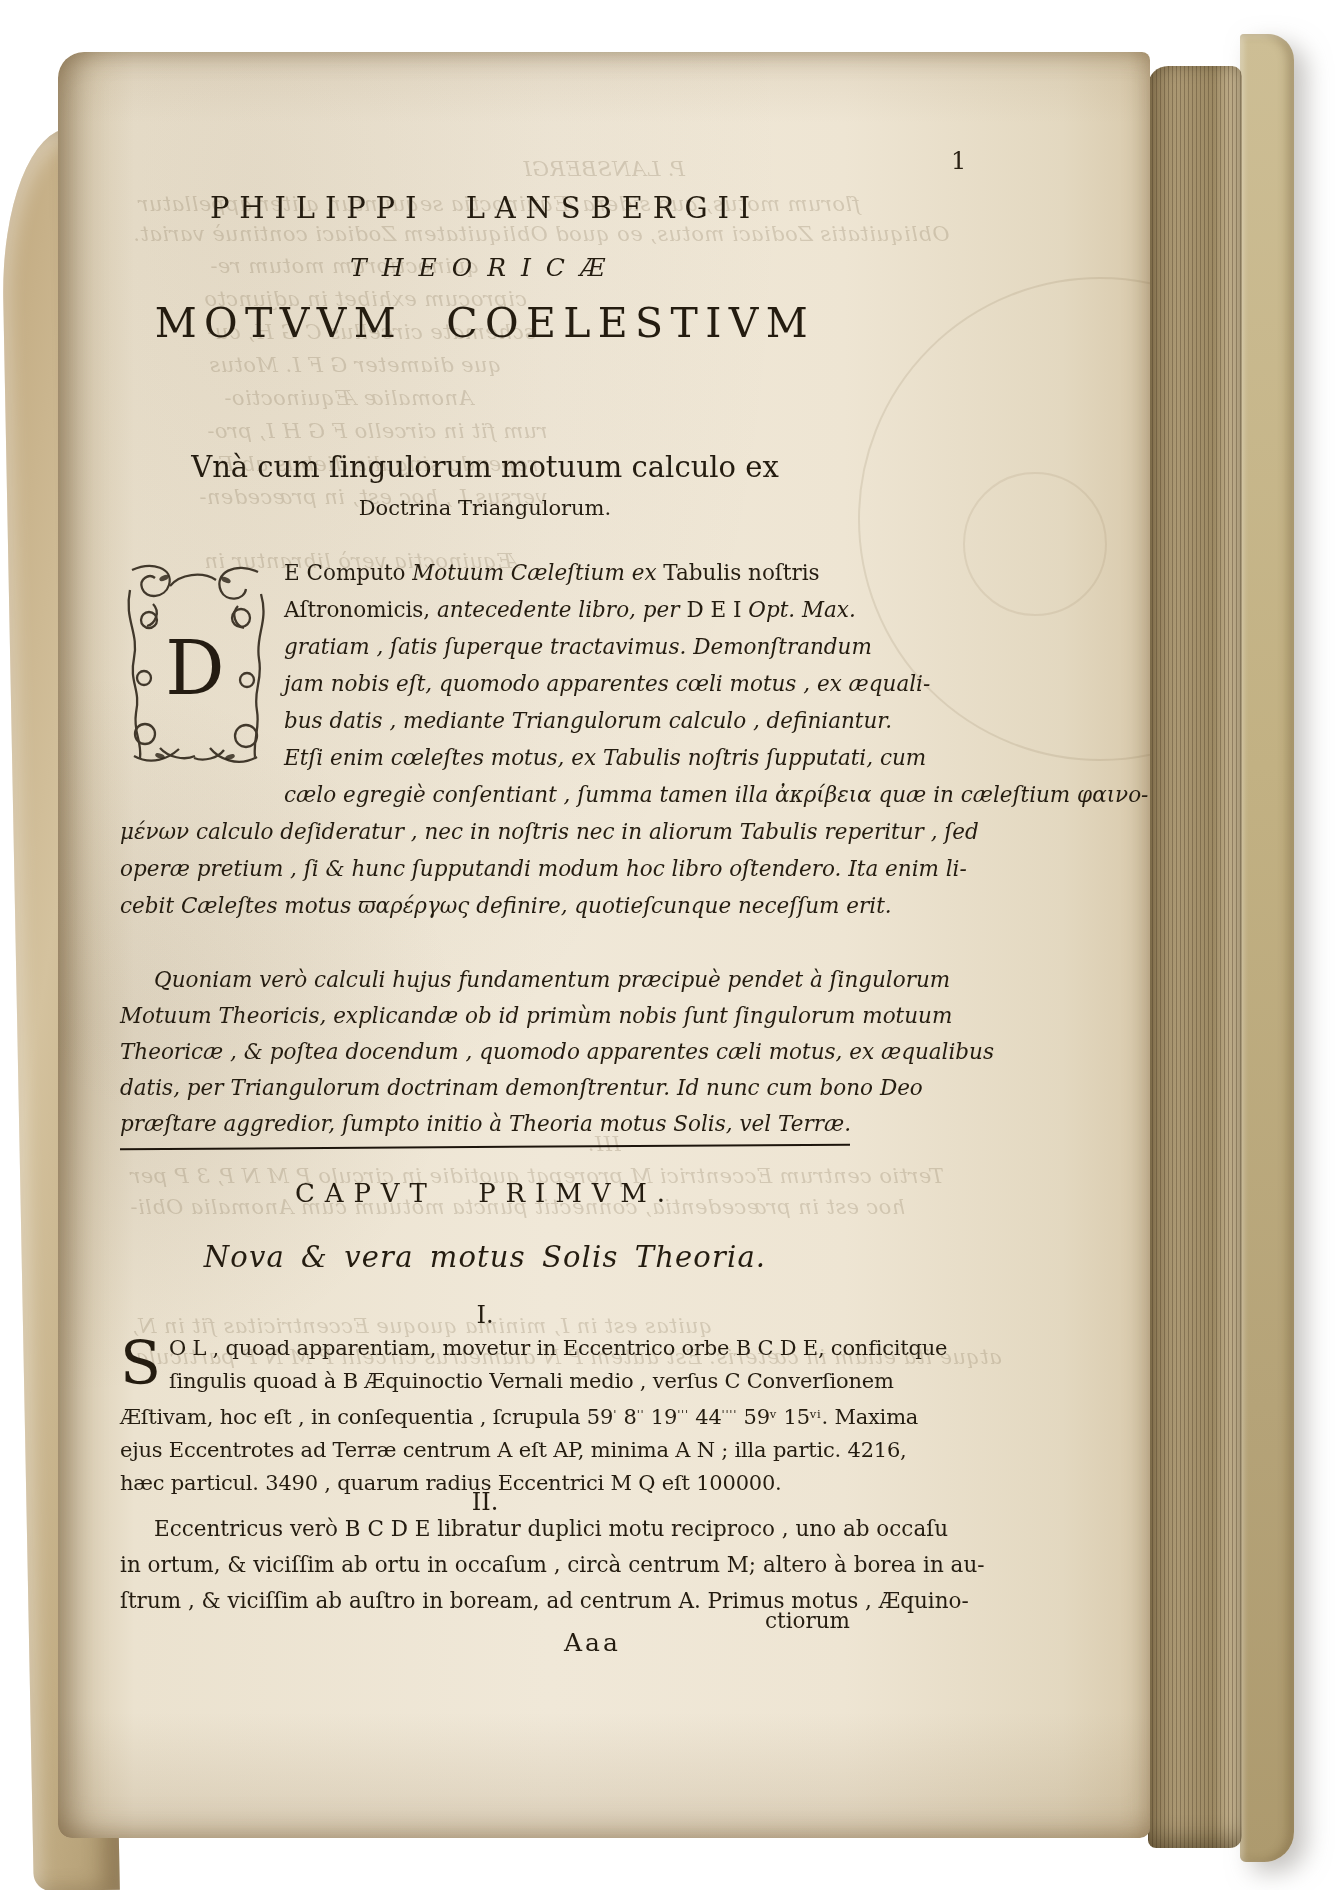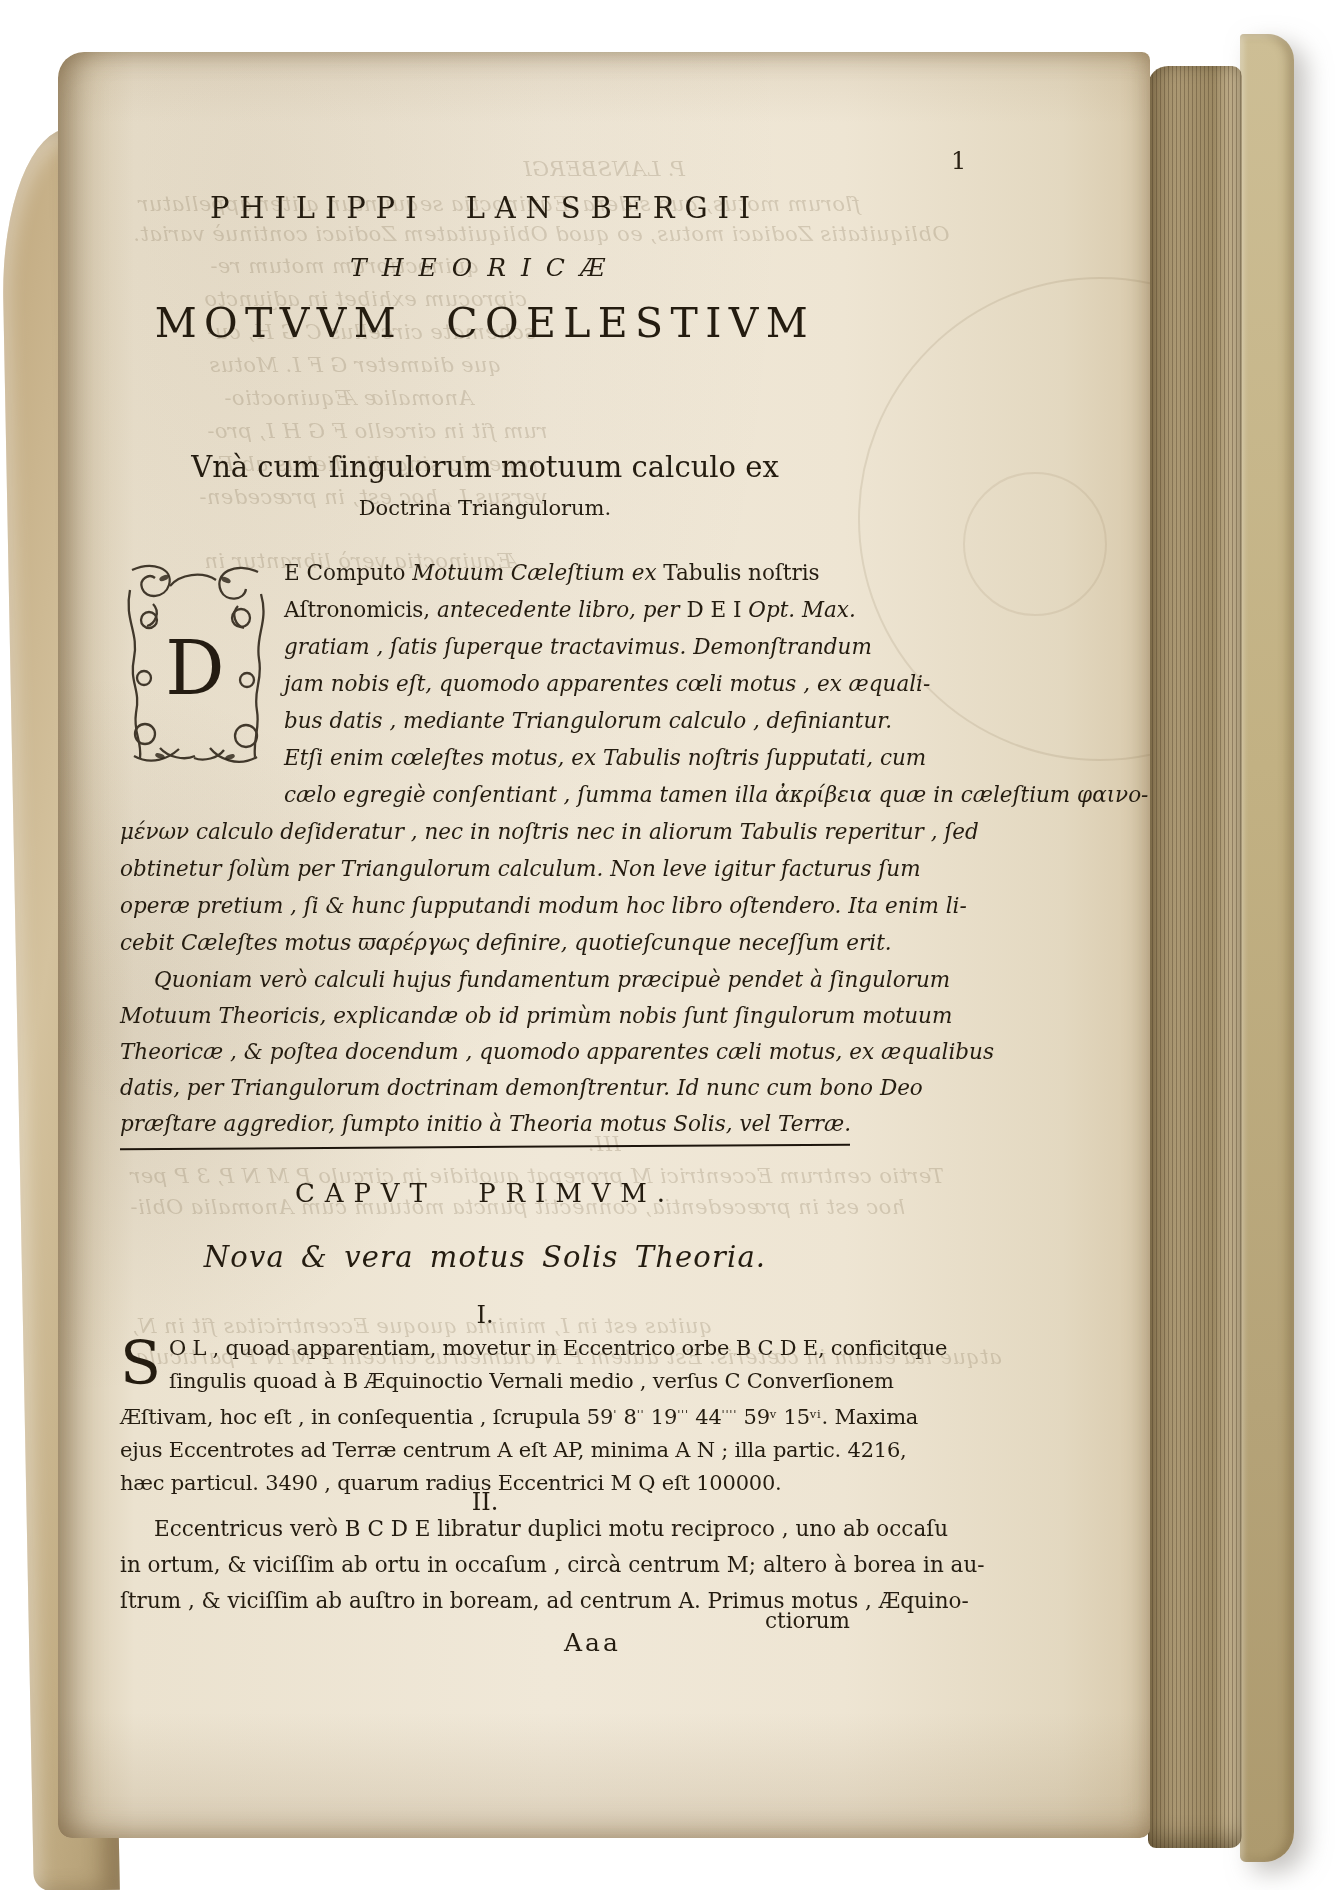--- a/index.html
+++ b/index.html
@@ -170,21 +170,20 @@
         </div>
         <div>
             <div class="line"><span class="seg-r">E Computo </span><span class="seg-i">Motuum Cæleſtium ex </span><span class="seg-r">Tabulis noſtris</span></div>
             <div class="line"><span class="seg-r">Aſtronomicis, </span><span class="seg-i">antecedente libro, per </span><span class="seg-r">D E I </span><span class="seg-i">Opt. Max.</span></div>
             <div class="line"><span class="seg-i">gratiam , ſatis ſuperque tractavimus.  Demonſtrandum</span></div>
             <div class="line"><span class="seg-i">jam nobis eſt, quomodo apparentes cœli motus , ex æquali-</span></div>
             <div class="line"><span class="seg-i">bus datis , mediante Triangulorum calculo , definiantur.</span></div>
             <div class="line"><span class="seg-i">Etſi enim cœleſtes motus, ex Tabulis noſtris ſupputati, cum</span></div>
             <div class="line"><span class="seg-i">cælo egregiè conſentiant , ſumma tamen illa ἀκρίβεια quæ in cæleſtium φαινο-</span></div>
             <div class="line"><span class="seg-i">μένων calculo deſideratur , nec in noſtris nec in aliorum Tabulis reperitur , ſed</span></div>
-            <div class="line"><span class="seg-i">obtinetur ſolùm per Triangulorum calculum.  Non leve igitur facturus ſum</span></div>
             <div class="line"><span class="seg-i">operæ pretium , ſi &amp; hunc ſupputandi modum hoc libro oſtendero. Ita enim li-</span></div>
             <div class="line"><span class="seg-i">cebit Cæleſtes motus ϖαρέργως definire, quotieſcunque neceſſum erit.</span></div>
           </div>
       </div>
 
       <div class="block para para2">
           <div class="line"><span class="seg-i">Quoniam verò calculi hujus fundamentum præcipuè pendet à ſingulorum</span></div>
           <div class="line"><span class="seg-i">Motuum Theoricis, explicandæ ob id primùm nobis ſunt ſingulorum motuum</span></div>
           <div class="line"><span class="seg-i">Theoricæ , &amp; poſtea docendum , quomodo apparentes cæli motus, ex æqualibus</span></div>
           <div class="line"><span class="seg-i">datis, per Triangulorum doctrinam demonſtrentur.  Id nunc cum bono Deo</span></div>

